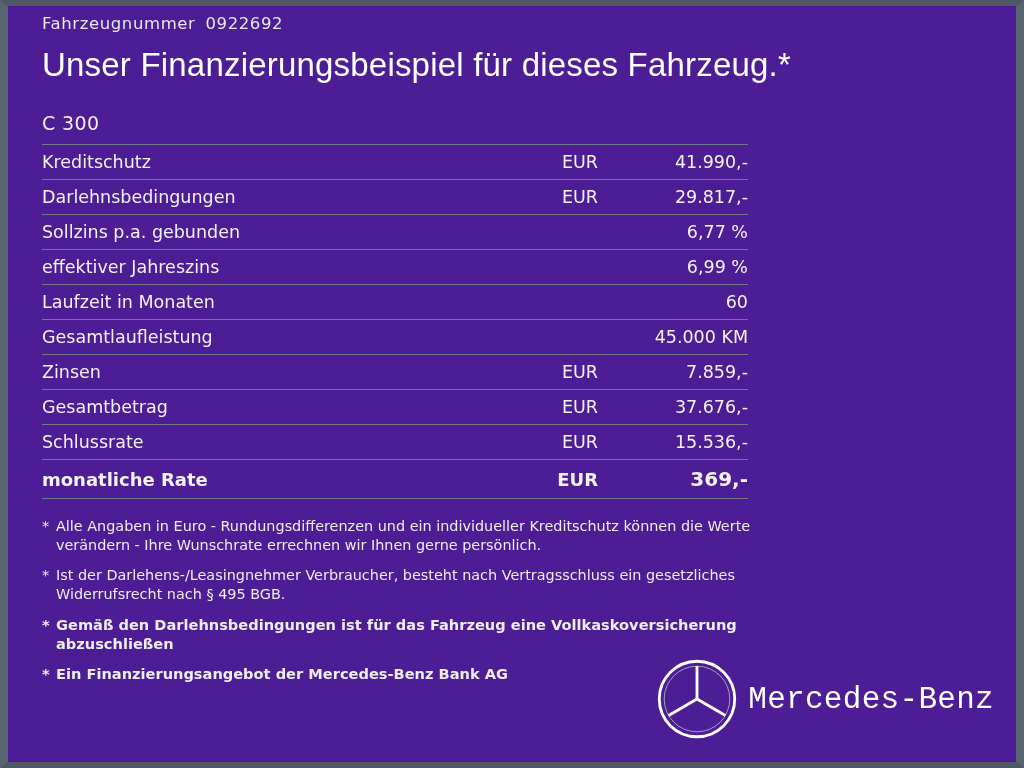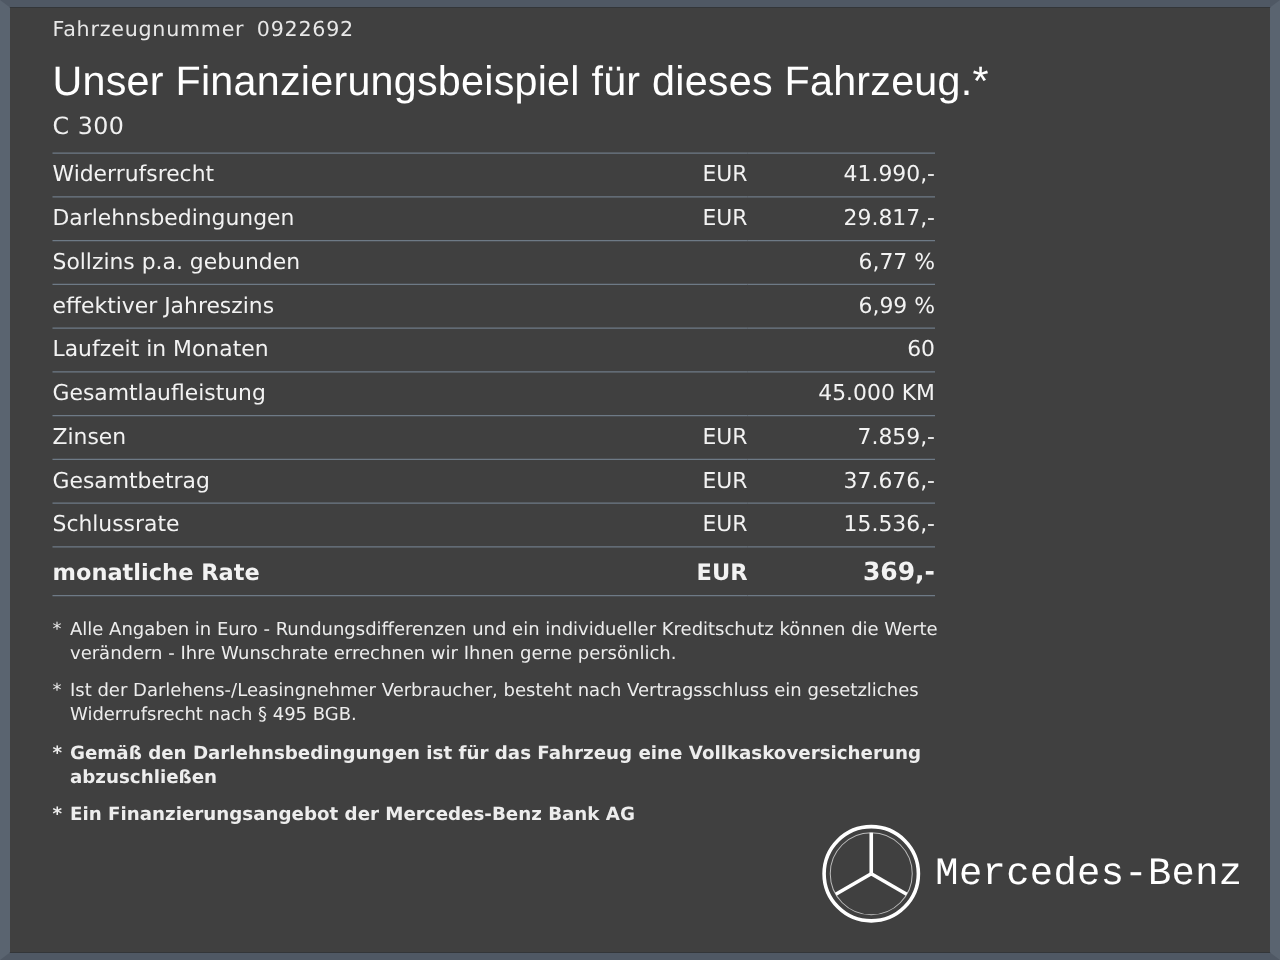--- a/index.html
+++ b/index.html
@@ -20,21 +20,21 @@
     background: #000;
     box-sizing: border-box;
     border-left: 8px solid #5a6470;
     border-right: 8px solid #5a6470;
     border-top: 6px solid #4f5864;
     border-bottom: 6px solid #4f5864;
   }
   .inner {
     position: absolute;
     left: 0; top: 0; right: 0; bottom: 0;
-    background: #404040;
+    background: #4c1d95;
     padding: 0 34px;
     box-sizing: border-box;
   }
   .vehicle-no {
     color: #e8e8e8;
     font-size: 16.5px;
     letter-spacing: 0.6px;
     padding-top: 8px;
     font-family: "DejaVu Sans", sans-serif;
   }
@@ -45,21 +45,21 @@
     font-family: Liberation Sans, sans-serif;
     color: #ffffff;
     font-size: 33px;
     font-weight: 400;
     margin: 13px 0 0 0;
     letter-spacing: 0.2px;
   }
   .model {
     color: #f0f0f0;
     font-size: 19px;
-    margin-top: 6px;
+    margin-top: 28px;
     margin-bottom: 10px;
     letter-spacing: 0.4px;
   }
   table.finance {
     width: 706px;
     border-collapse: collapse;
     margin-top: 4px;
   }
   table.finance tr {
     border-top: 1px solid #6e7a86;
@@ -143,21 +143,21 @@
       <span>Fahrzeugnummer</span><span class="num">0922692</span>
     </div>
 
     <h1 class="title">Unser Finanzierungsbeispiel für dieses Fahrzeug.*</h1>
 
     <div class="model">C 300</div>
 
     <table class="finance">
       <tbody>
         <tr>
-          <td class="label">Widerrufsrecht</td>
+          <td class="label">Kreditschutz</td>
           <td class="cur">EUR</td>
           <td class="val">41.990,-</td>
         </tr>
         <tr>
           <td class="label">Darlehnsbedingungen</td>
           <td class="cur">EUR</td>
           <td class="val">29.817,-</td>
         </tr>
         <tr>
           <td class="label">Sollzins p.a. gebunden</td>

